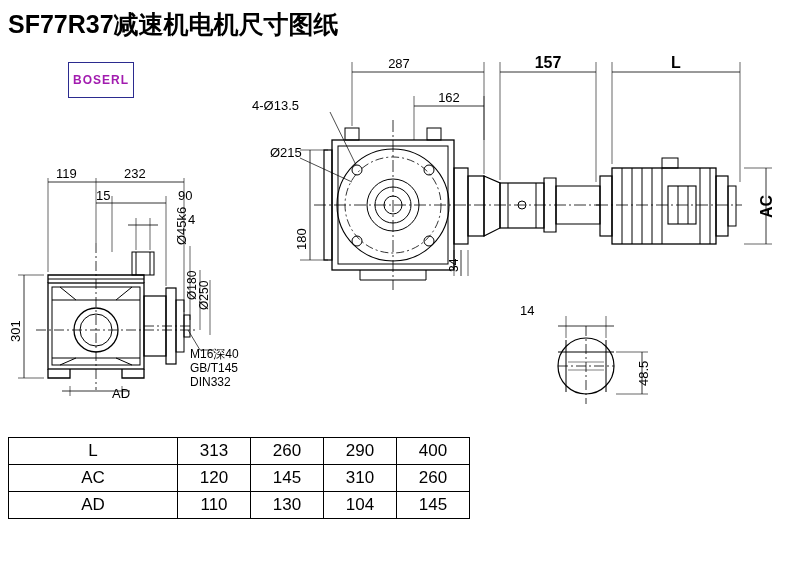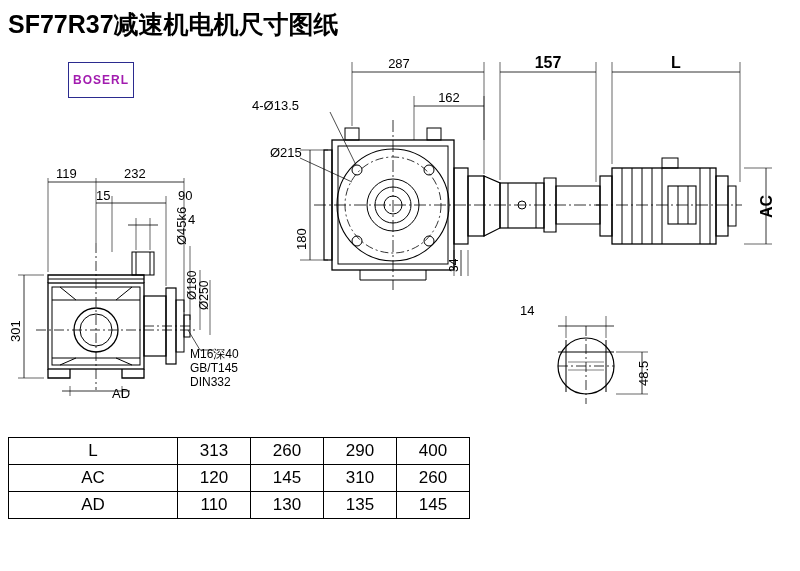--- a/index.html
+++ b/index.html
@@ -302,19 +302,19 @@
       <td class="col0">AC</td>
       <td class="colv">120</td>
       <td class="colv">145</td>
       <td class="colv">310</td>
       <td class="colv">260</td>
     </tr>
     <tr>
       <td class="col0">AD</td>
       <td class="colv">110</td>
       <td class="colv">130</td>
-      <td class="colv">135</td>
+      <td class="colv">104</td>
       <td class="colv">145</td>
     </tr>
   </tbody>
     </table>
 
 </div>
 
 </body></html>

